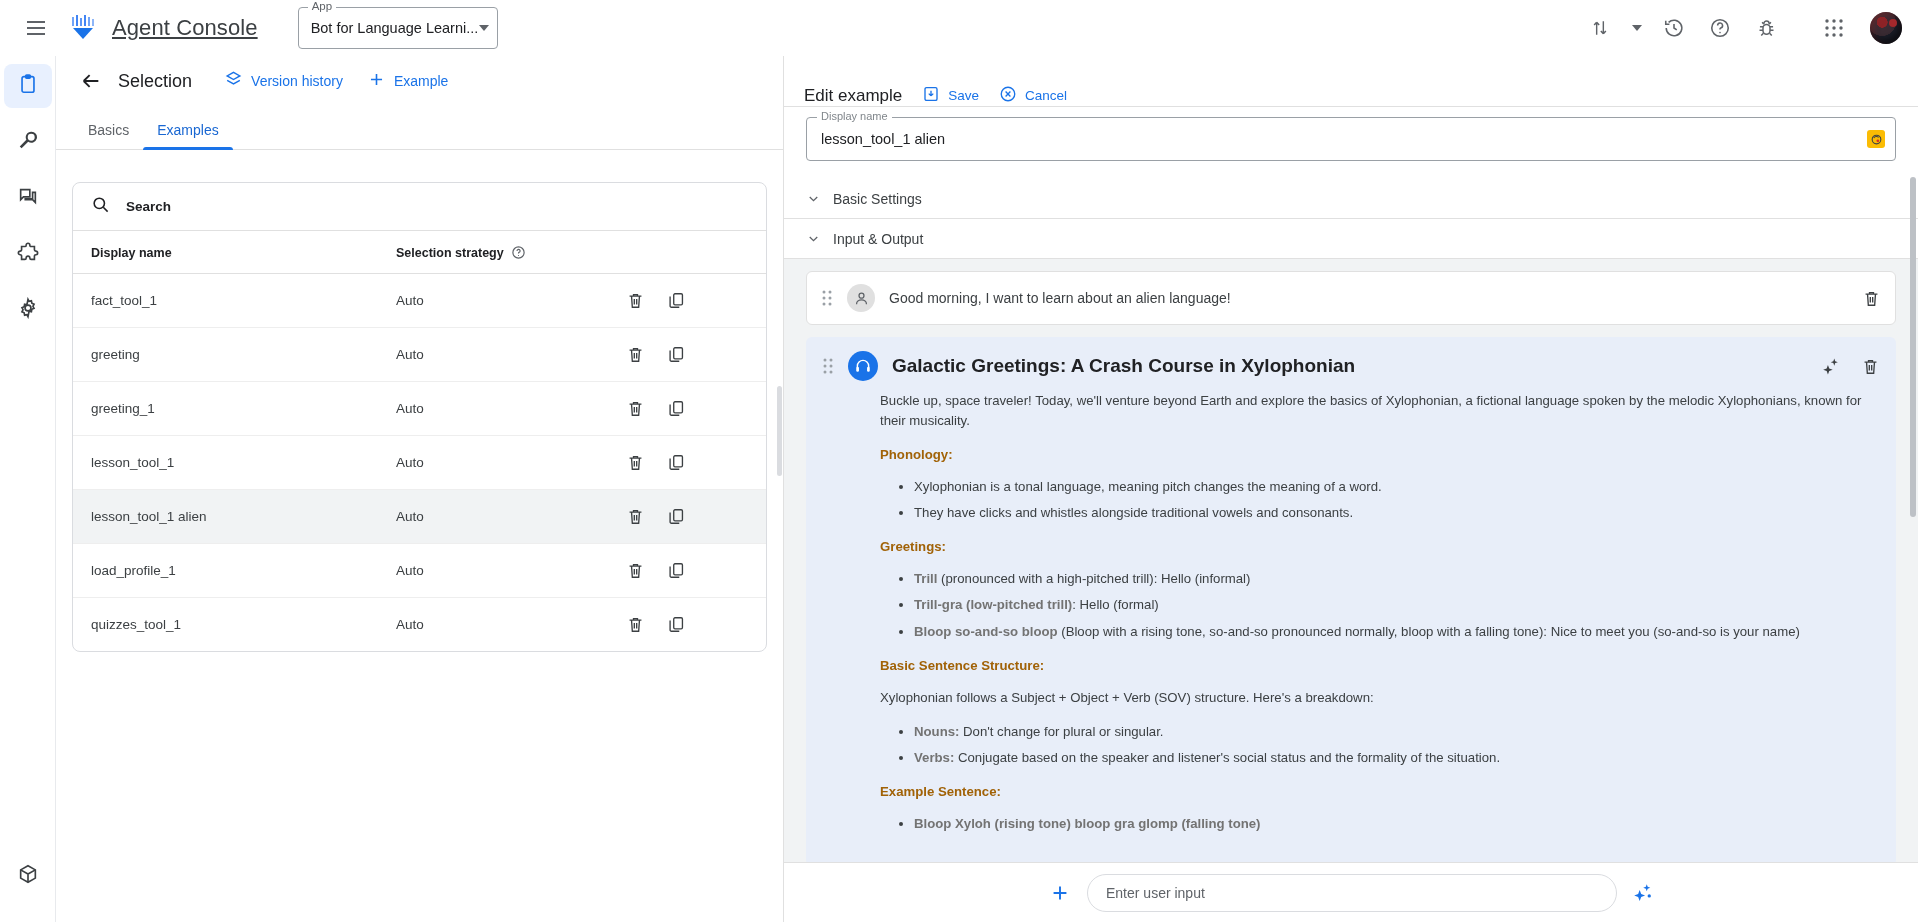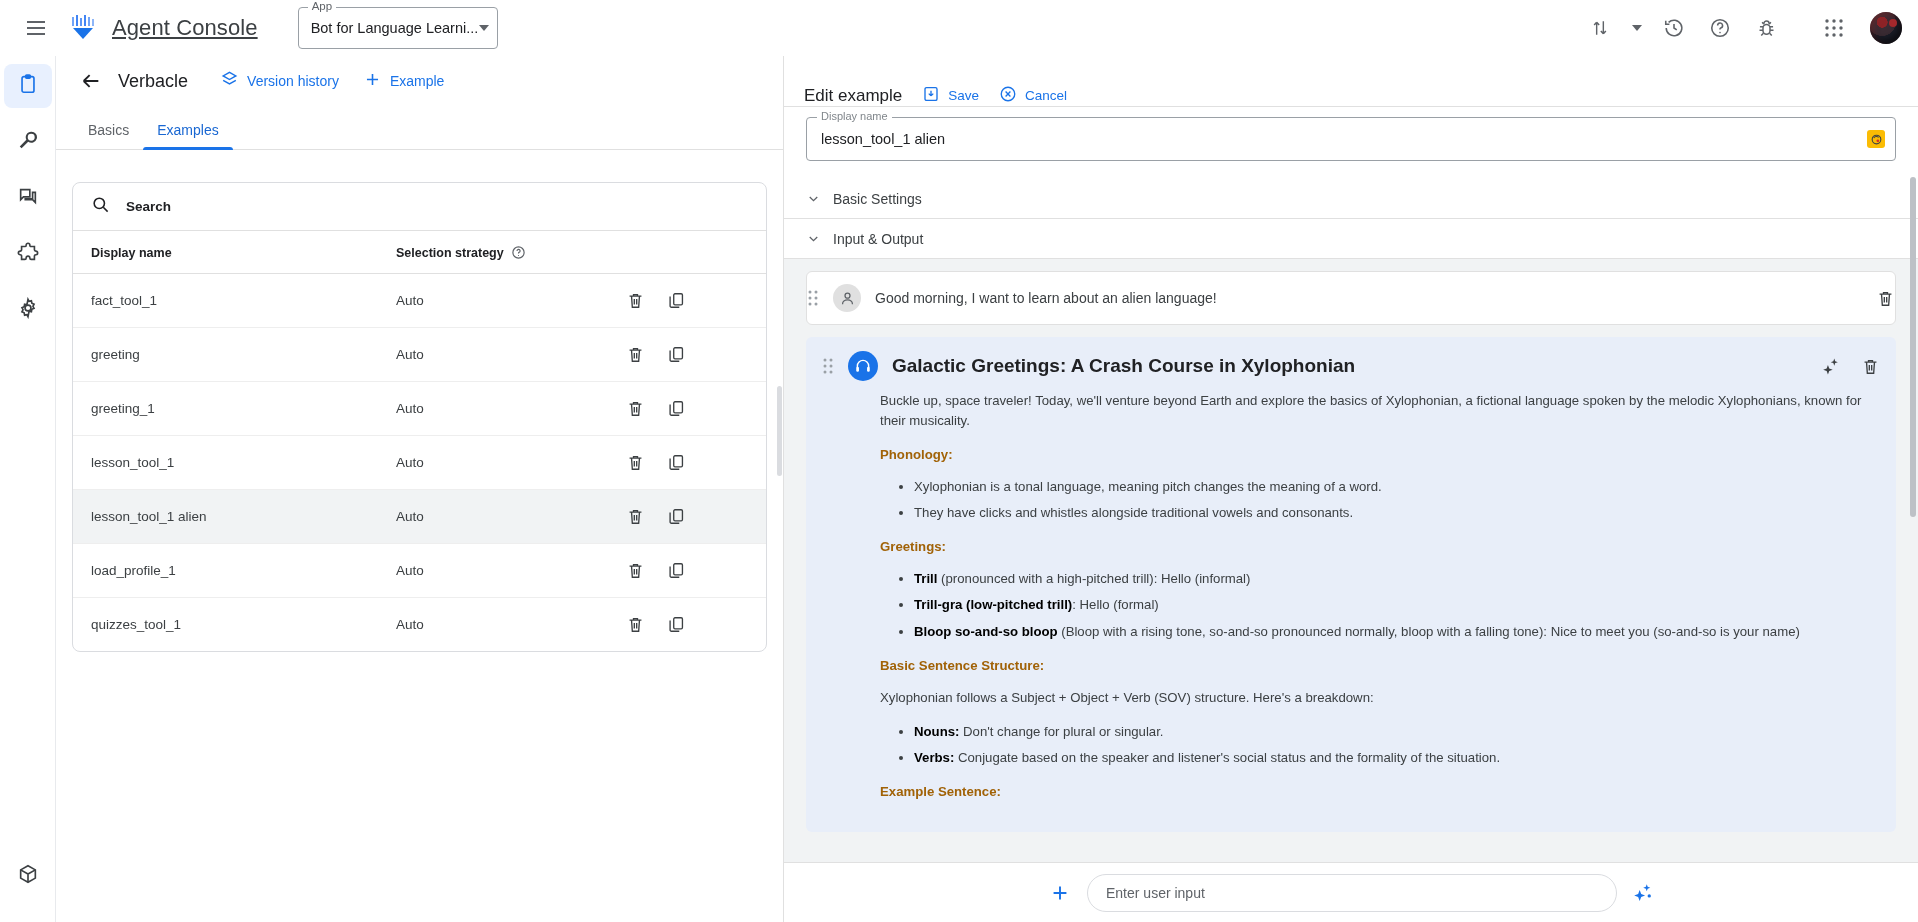--- a/index.html
+++ b/index.html
@@ -127,21 +127,21 @@
 
   .accordion { border-bottom: 1px solid #e0e0e0; height: 40px; display: flex;
     align-items: center; gap: 12px; padding: 0 22px; cursor: pointer; }
   .accordion:first-of-type { border-top: none; }
   .acc-label { font-size: 14px; color: #3c4043; }
   .chev { color: #5f6368; display:inline-flex; }
 
   .convo { background: #f1f3f4; padding: 12px 22px 0 22px; position: relative;
     height: calc(100% - 170px); overflow: hidden; }
   .msg-user { background: #fff; border: 1px solid #e0e0e0; border-radius: 6px;
-    display: flex; align-items: center; padding: 12px 0; gap: 14px; }
+    display: flex; align-items: center; padding: 12px 14px; gap: 14px; }
   .drag { color: #9aa0a6; letter-spacing: 0; line-height: 7px; font-size: 13px;
     cursor: grab; width: 12px; }
   .uav { width: 28px; height: 28px; border-radius: 50%; background: #e0e0e0;
     display: flex; align-items: center; justify-content: center; color: #5f6368; flex: 0 0 auto; }
   .msg-user .txt { font-size: 14px; color: #3c4043; flex: 1; }
   .msg-trash { color: #3c4043; cursor: pointer; display:inline-flex; }
 
   .msg-bot { margin-top: 12px; background: #e8eef9; border-radius: 6px;
     padding: 14px 16px 18px 16px; }
   .bot-head { display: flex; align-items: center; gap: 14px; }
@@ -149,21 +149,21 @@
     display: flex; align-items: center; justify-content: center; color: #fff; flex: 0 0 auto; }
   .bot-title { font-size: 19px; font-weight: 700; color: #202124; flex: 1; }
   .bot-actions { display: flex; align-items: center; gap: 20px; color: #3c4043; }
   .bot-actions span { cursor: pointer; display:inline-flex; }
   .bot-body { margin-left: 58px; margin-top: 10px; font-size: 13.2px;
     color: #3c4043; line-height: 1.52; }
   .bot-body p { margin: 0 0 14px 0; }
   .bot-body p.h { font-weight: 700; color: #a16207; margin-bottom: 12px; }
   .bot-body ul { margin: 0 0 14px 0; padding-left: 34px; }
   .bot-body li { margin-bottom: 6px; }
-  .bot-body b { color: #000000; }
+  .bot-body b { color: #737373; }
 
   .composer { position: absolute; left: 0; right: 0; bottom: 0; height: 60px;
     background: #fff; border-top: 1px solid #e0e0e0; display: flex;
     align-items: center; justify-content: center; gap: 16px; }
   .plus { color: #1a73e8; display:inline-flex; cursor: pointer; }
   .cinput { width: 530px; height: 38px; border: 1px solid #dadce0; border-radius: 20px;
     display: flex; align-items: center; padding: 0 18px; }
   .cinput span { font-size: 14px; color: #5f6368; }
   .spark { color: #1a73e8; display:inline-flex; cursor: pointer; }
 
@@ -304,21 +304,21 @@
     </div>
   </div>
 
   <div class="left">
     <div class="lp-header">
       <div class="back-arrow">
         <svg width="22" height="22" viewBox="0 0 24 24" fill="none" stroke="currentColor" stroke-width="2">
           <path d="M20 12H4M4 12l6.5-6.5M4 12l6.5 6.5"></path>
         </svg>
       </div>
-      <div class="lp-title">Verbacle</div>
+      <div class="lp-title">Selection</div>
       <div class="lp-action">
         <span>
           <svg width="19" height="19" viewBox="0 0 24 24" fill="none" stroke="currentColor" stroke-width="1.8">
             <path d="M12 3l8 4.5-8 4.5-8-4.5L12 3z"></path>
               <path d="M4 13l8 4.5 8-4.5"></path>
           </svg>
         </span>
         <span>Version history</span>
       </div>
       <div class="lp-action">
@@ -642,20 +642,23 @@
               <li><b>Trill-gra (low-pitched trill)</b><span>: Hello (formal)</span></li>
               <li><b>Bloop so-and-so bloop</b><span> (Bloop with a rising tone, so-and-so pronounced normally, bloop with a falling tone): Nice to meet you (so-and-so is your name)</span></li>
             </ul>
             <p class="h">Basic Sentence Structure:</p>
             <p>Xylophonian follows a Subject + Object + Verb (SOV) structure. Here's a breakdown:</p>
             <ul>
               <li><b>Nouns:</b><span> Don't change for plural or singular.</span></li>
               <li><b>Verbs:</b><span> Conjugate based on the speaker and listener's social status and the formality of the situation.</span></li>
             </ul>
             <p class="h">Example Sentence:</p>
+            <ul>
+              <li><b>Bloop Xyloh (rising tone) bloop gra glomp (falling tone)</b></li>
+            </ul>
           </div>
         </div>
       </div>
 
       <div class="scrollbar"></div>
 
       <div class="composer">
         <span class="plus">
           <svg width="22" height="22" viewBox="0 0 24 24" fill="none" stroke="currentColor" stroke-width="2.1">
               <path d="M12 5v14M5 12h14"></path>

